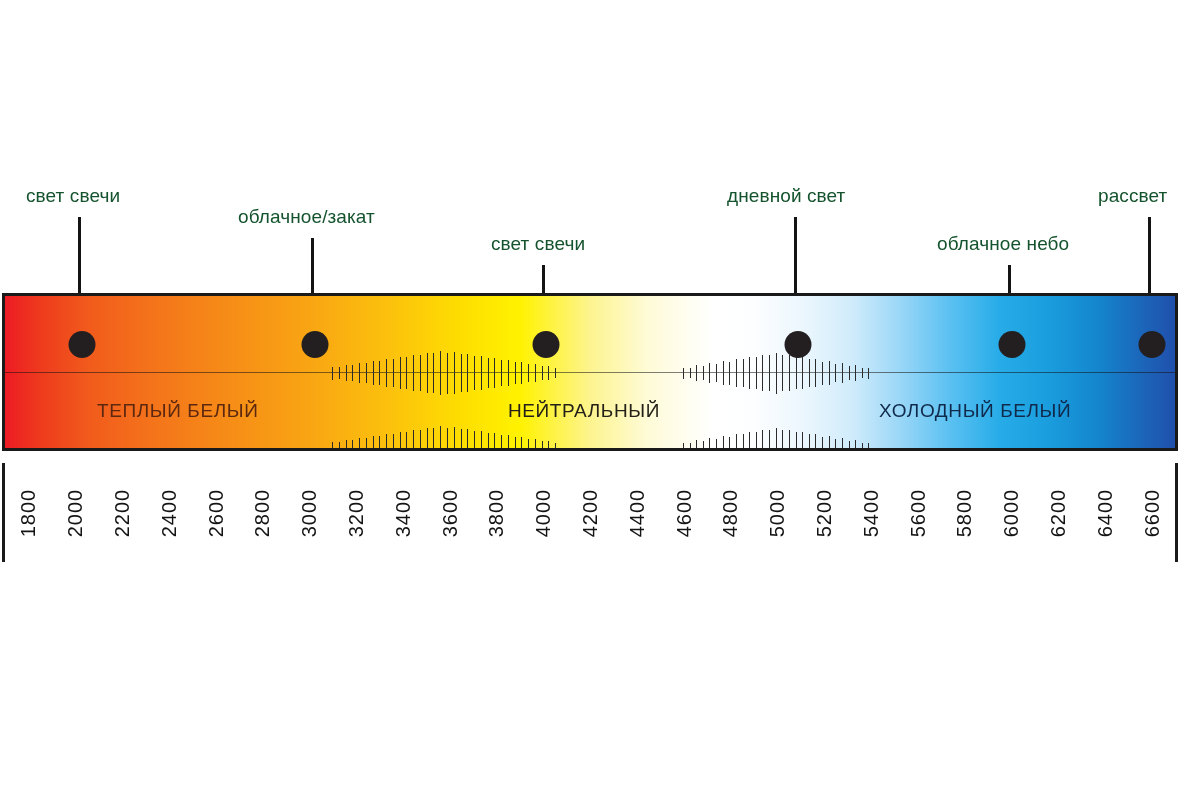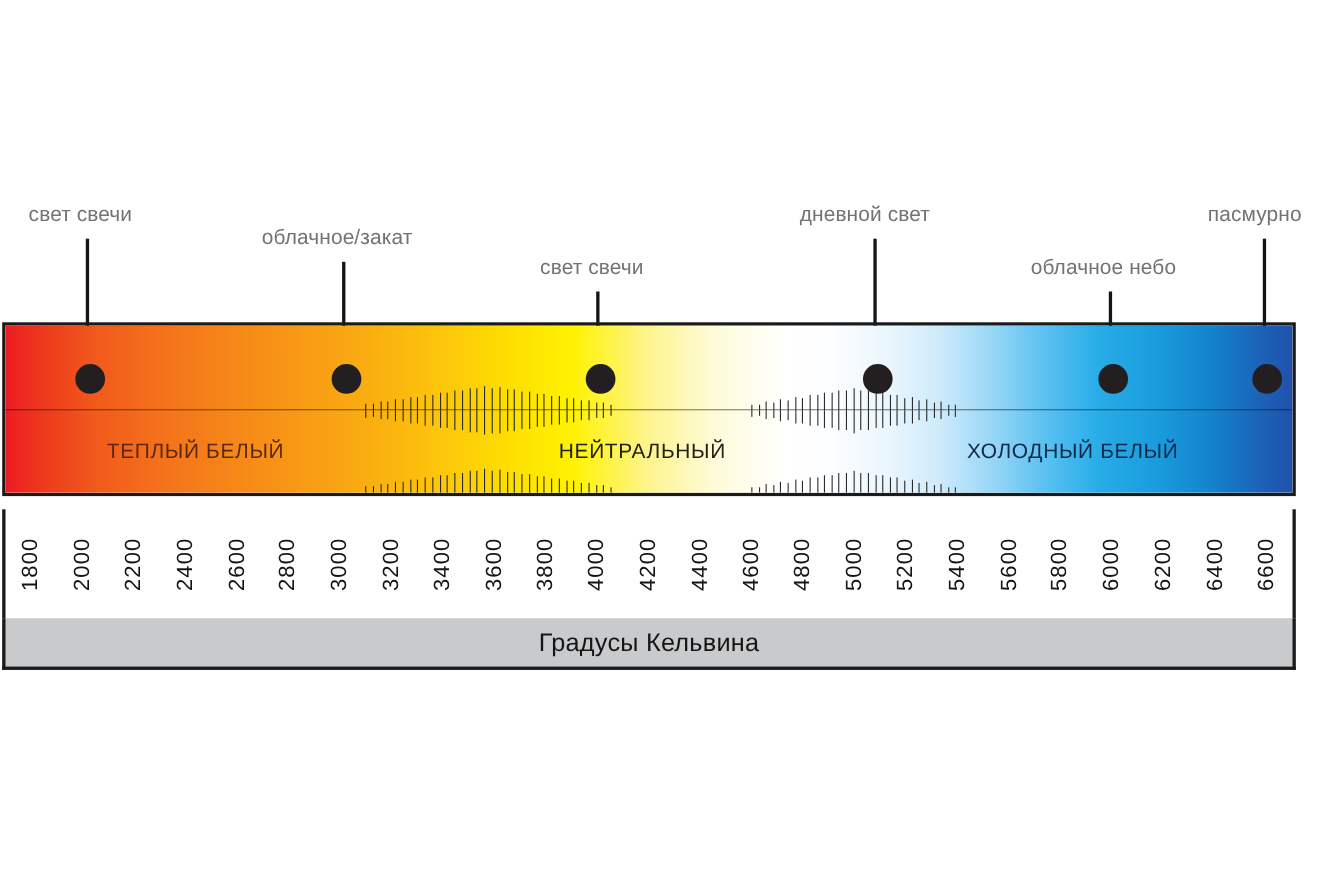--- a/index.html
+++ b/index.html
@@ -25,21 +25,21 @@
   }
 
   
   .callout {
     position: absolute;
   }
   .callout-label {
     position: absolute;
     white-space: nowrap;
     font-size: 19px;
-    color: #737373;
+    color: #14532d;
     font-family: "Liberation Sans", sans-serif;
     line-height: 1;
     letter-spacing: 0.1px;
   }
   .callout-line {
     position: absolute;
     width: 3px;
     background: #141414;
   }
 
@@ -198,21 +198,21 @@
     <div class="callout-label" style="left:727px; top:186px;">дневной свет</div>
     <div class="callout-line" style="left:794px; top:217px; height:131px;"></div>
   </div>
 
   <div class="callout">
     <div class="callout-label" style="left:937px; top:234px;">облачное небо</div>
     <div class="callout-line" style="left:1008px; top:265px; height:83px;"></div>
   </div>
 
   <div class="callout">
-    <div class="callout-label" style="left:1098px; top:186px;">пасмурно</div>
+    <div class="callout-label" style="left:1098px; top:186px;">рассвет</div>
     <div class="callout-line" style="left:1148px; top:217px; height:131px;"></div>
   </div>
 
   <div id="bar-frame">
     <div id="gradient"></div>
     <div id="bar-divider"></div>
 
     <div class="tick-group down" id="ticks-a-down" style="left:327px; top:77px; width:230px;">
         <div class="tick" style="left: 0px; height: 6.5px;"></div>
         <div class="tick" style="left: 6.76471px; height: 5.9697px;"></div>
@@ -451,17 +451,14 @@
       <div class="scale-num" style="left: 819px;">5200</div>
       <div class="scale-num" style="left: 865.8px;">5400</div>
       <div class="scale-num" style="left: 912.6px;">5600</div>
       <div class="scale-num" style="left: 959.4px;">5800</div>
       <div class="scale-num" style="left: 1006.2px;">6000</div>
       <div class="scale-num" style="left: 1053px;">6200</div>
       <div class="scale-num" style="left: 1099.8px;">6400</div>
       <div class="scale-num" style="left: 1146.6px;">6600</div>
     </div>
 
-  <div id="footer-bar">
-    <span id="footer-text">Градусы Кельвина</span>
-  </div>
 
 </div>
 
 </body></html>

